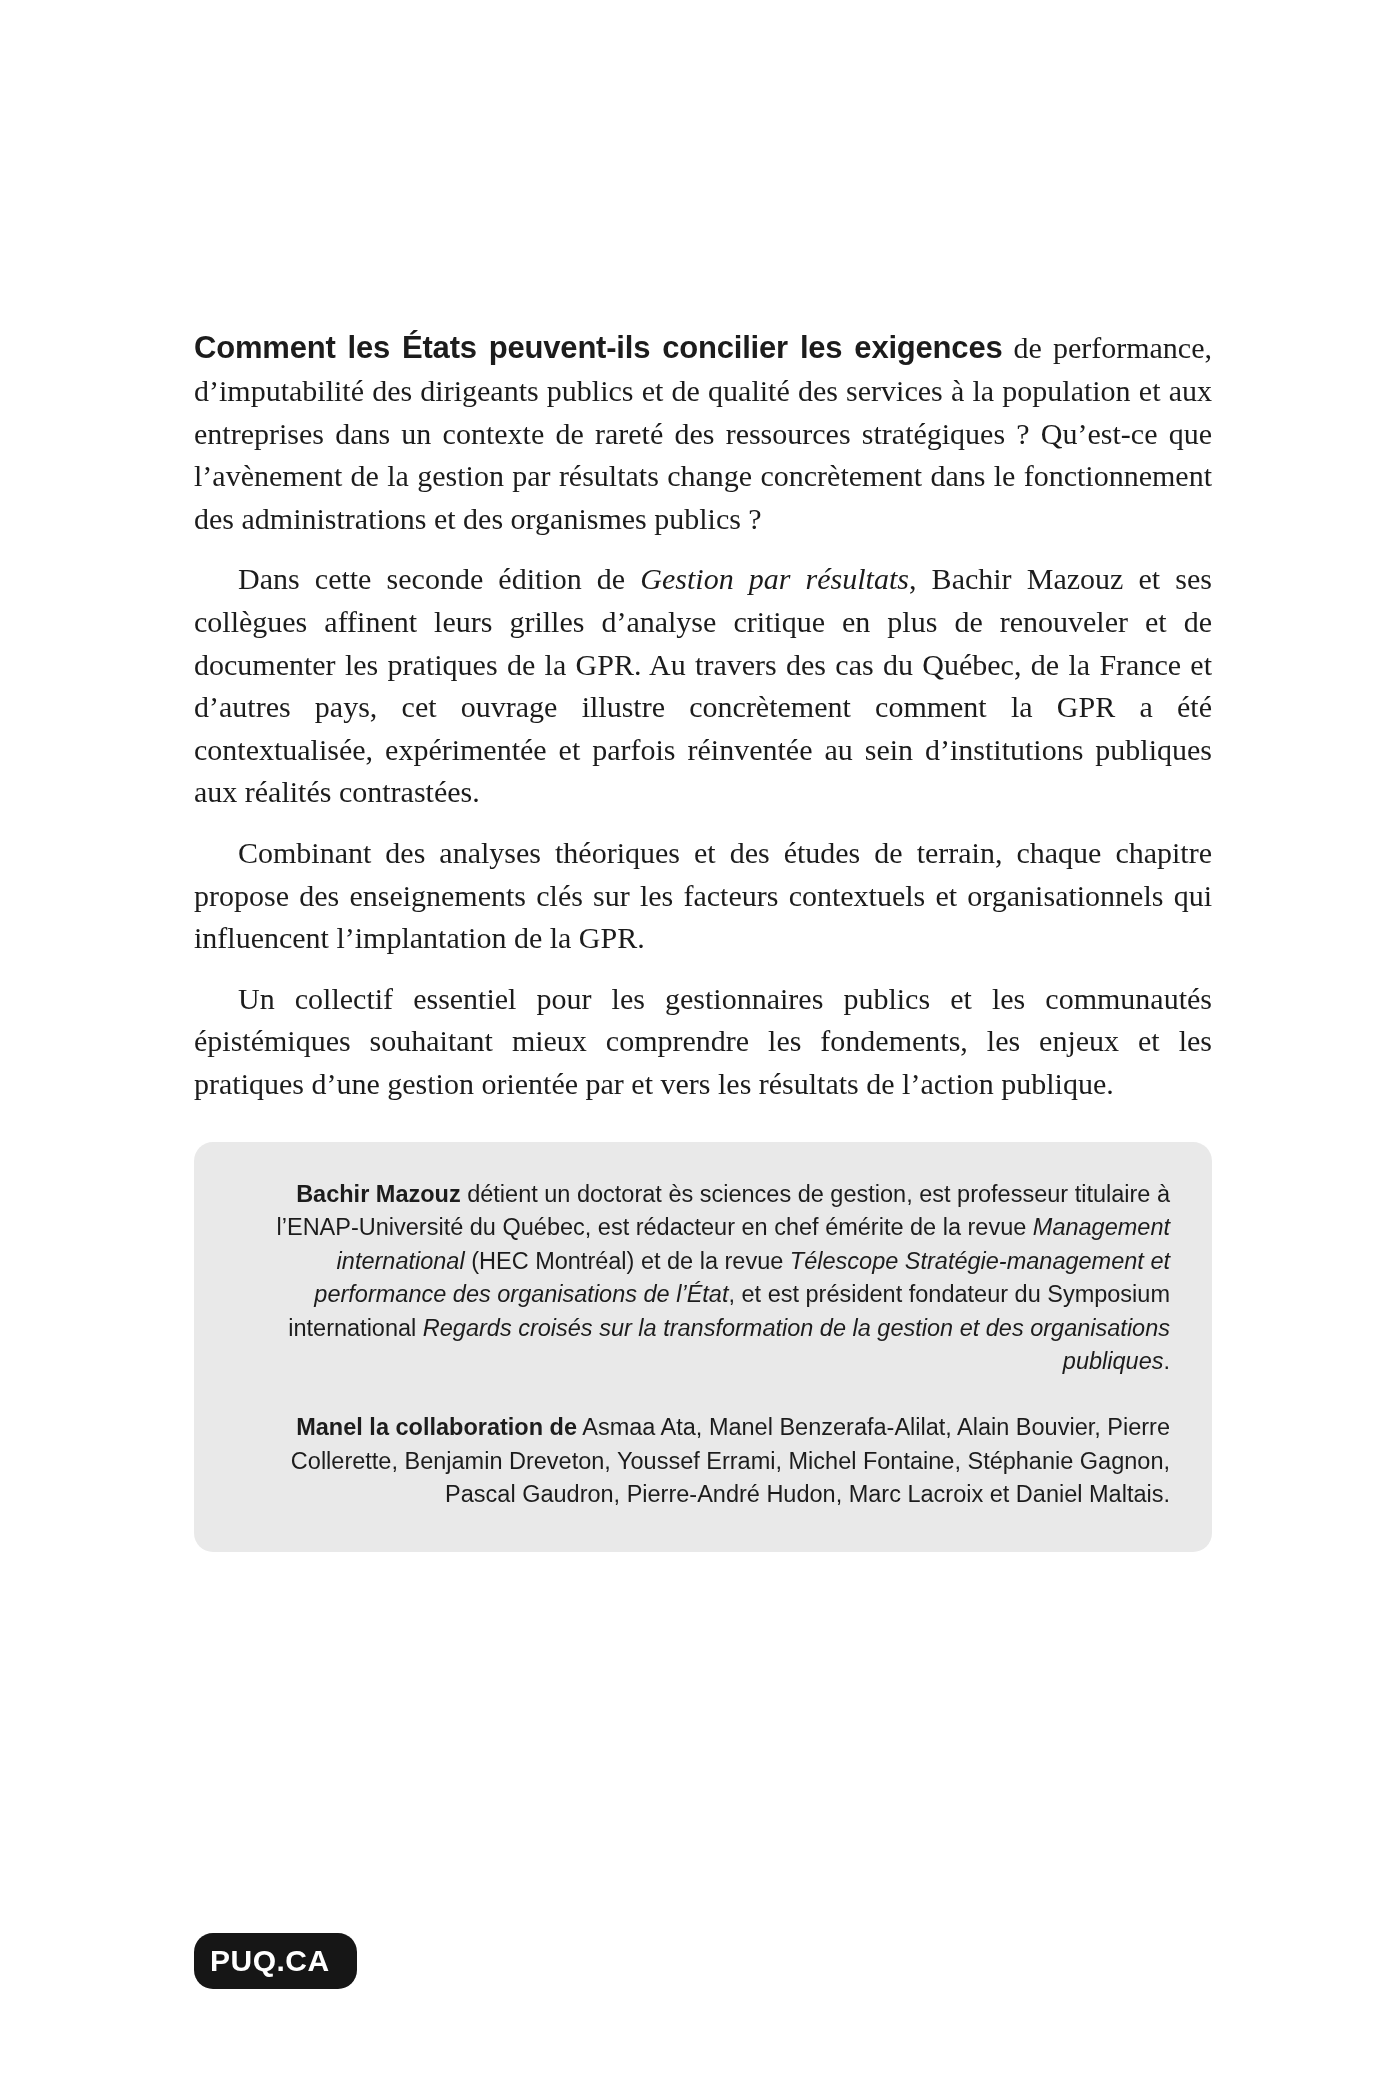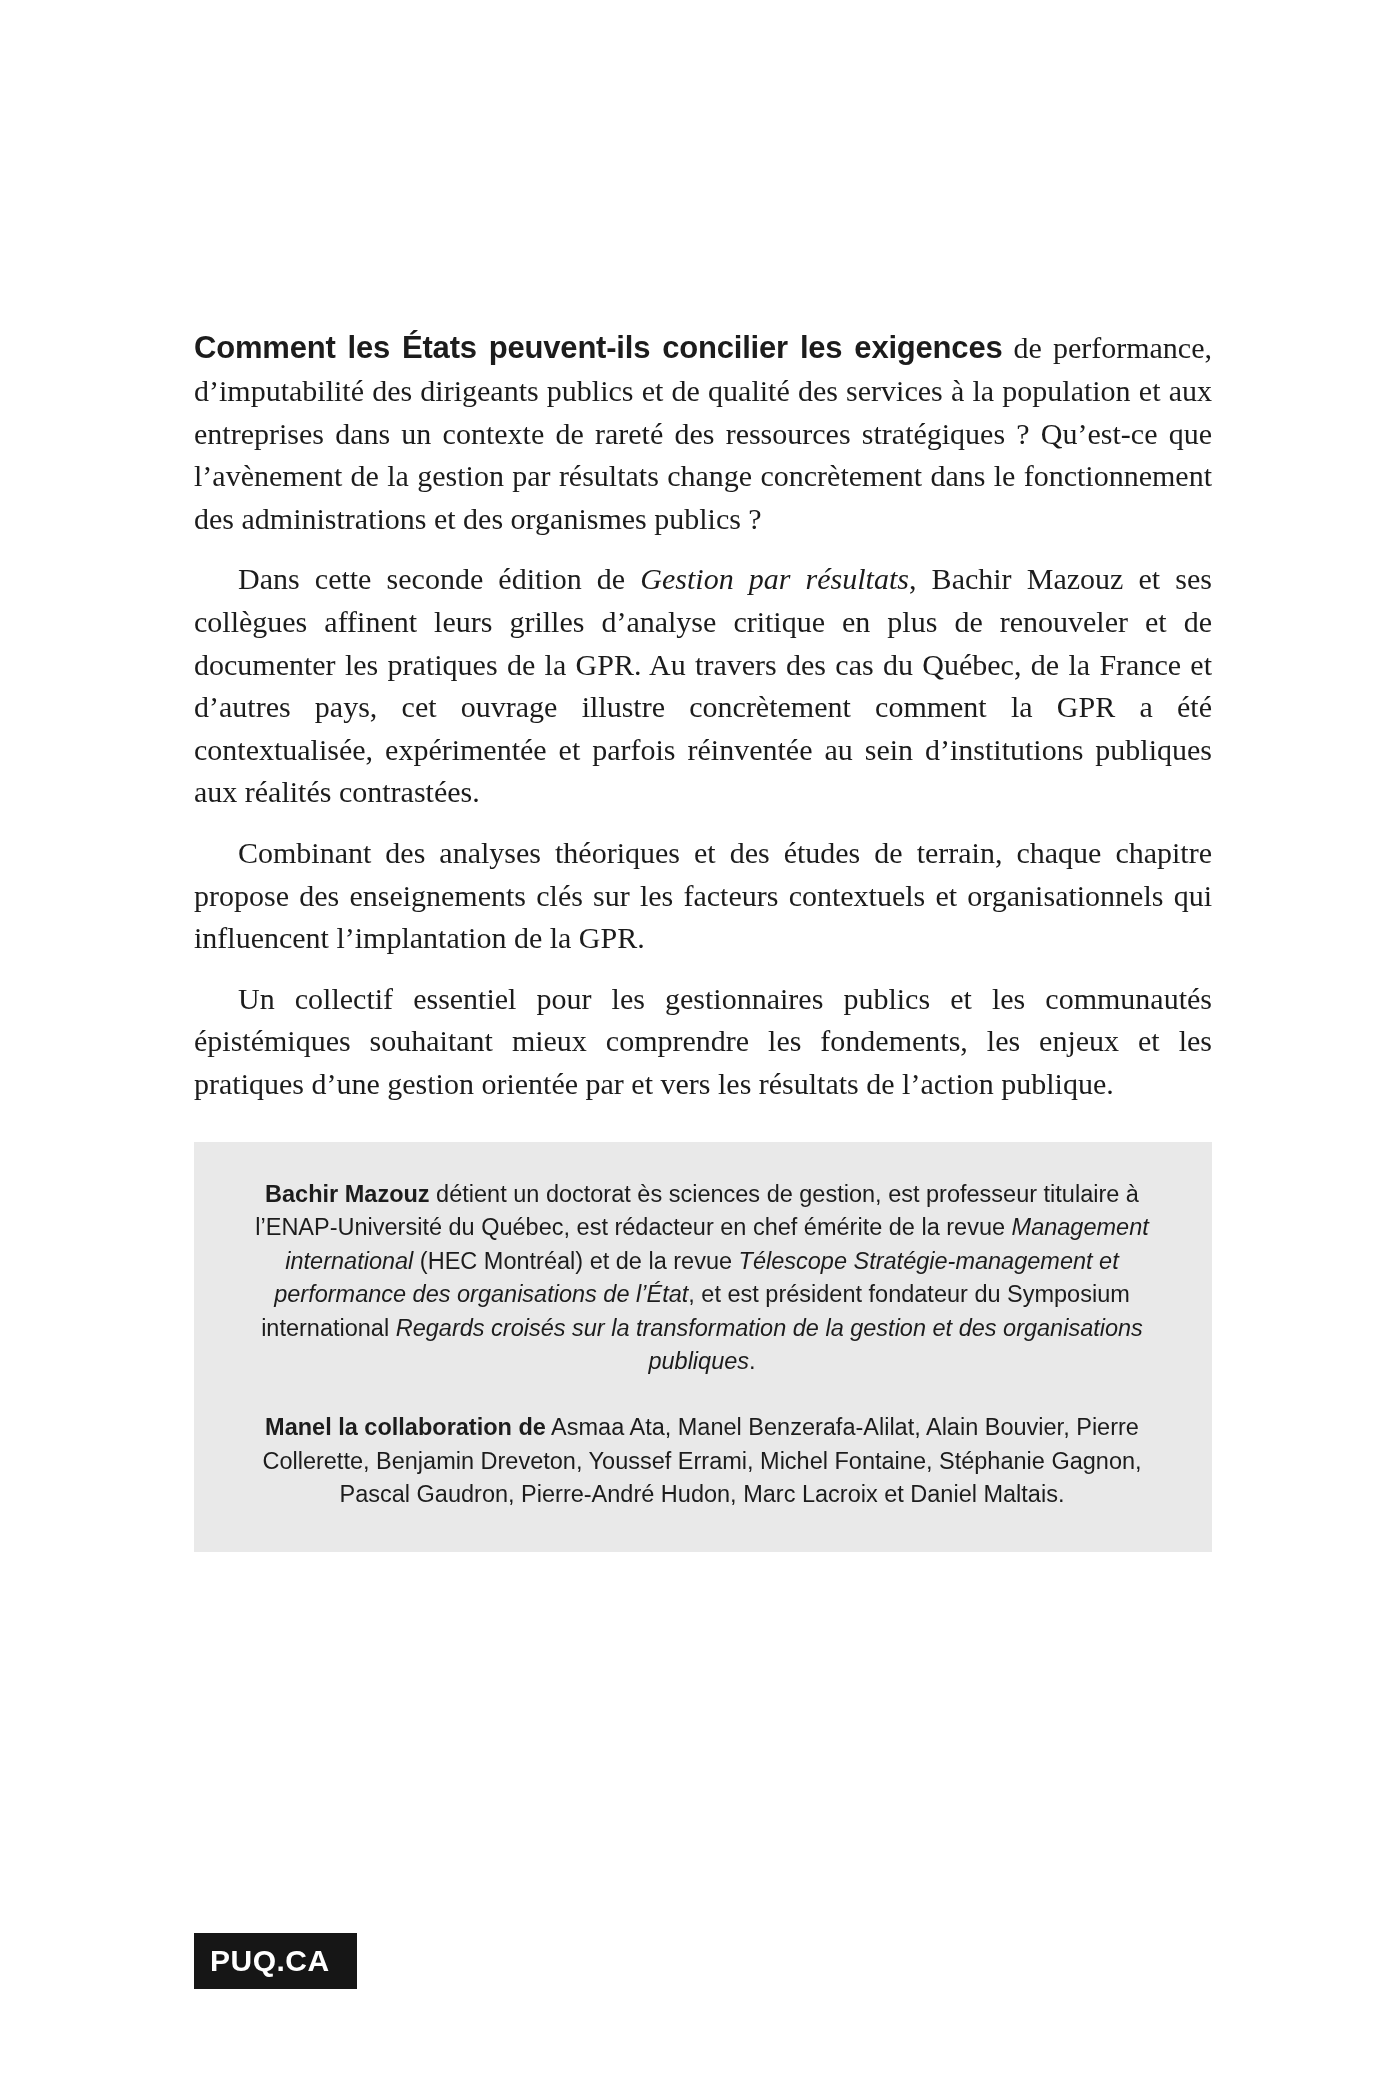--- a/index.html
+++ b/index.html
@@ -1,15 +1,15 @@
 <!DOCTYPE html>
 <html><head>
 <meta charset="utf-8">
 <style>
-  * { box-sizing: border-box; }
+  * { box-sizing: border-box; border-radius: 19px; }
   html, body { margin: 0; padding: 0; }
   body {
     width: 1400px; height: 2100px;
     background: #ffffff;
   }
   .page {
     position: relative;
     width: 1400px; height: 2100px;
     background: #ffffff;
     overflow: hidden;
@@ -34,21 +34,21 @@
     letter-spacing: -0.2px;
   }
   em { font-style: italic; }
   .bio-box {
     margin-top: 36px;
     background: #e9e9e9;
     padding: 36px 42px 40px 40px;
     font-family: "Liberation Sans", "DejaVu Sans", sans-serif;
     font-size: 23.5px;
     line-height: 1.43;
-    text-align: center;
+    text-align: right;
     color: #1c1c1c;
   }
   .bio-para { margin: 0; }
   .bio-para + .bio-para { margin-top: 32px; }
   .site-badge {
     position: absolute;
     left: 194px; top: 1933px;
     background: #161616;
     color: #ffffff;
     font-family: "Liberation Sans", "DejaVu Sans", sans-serif;

